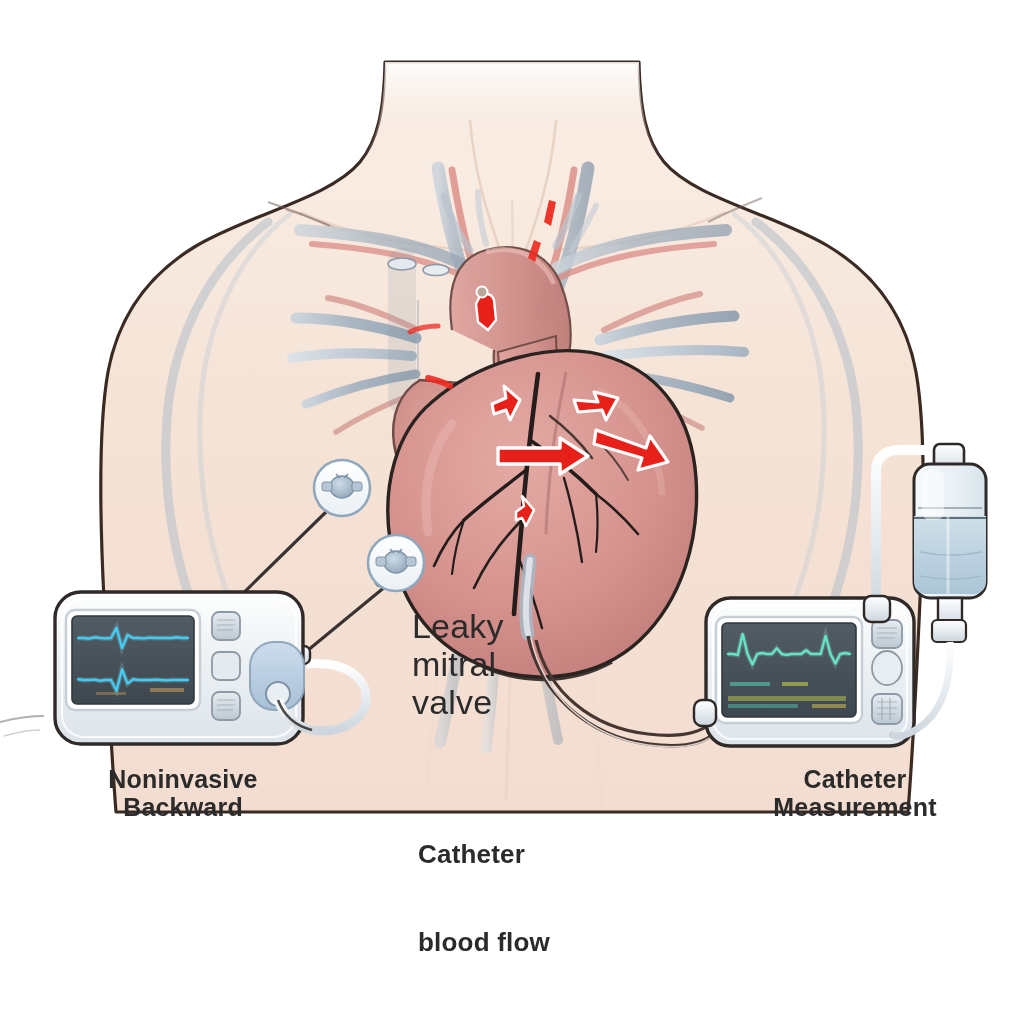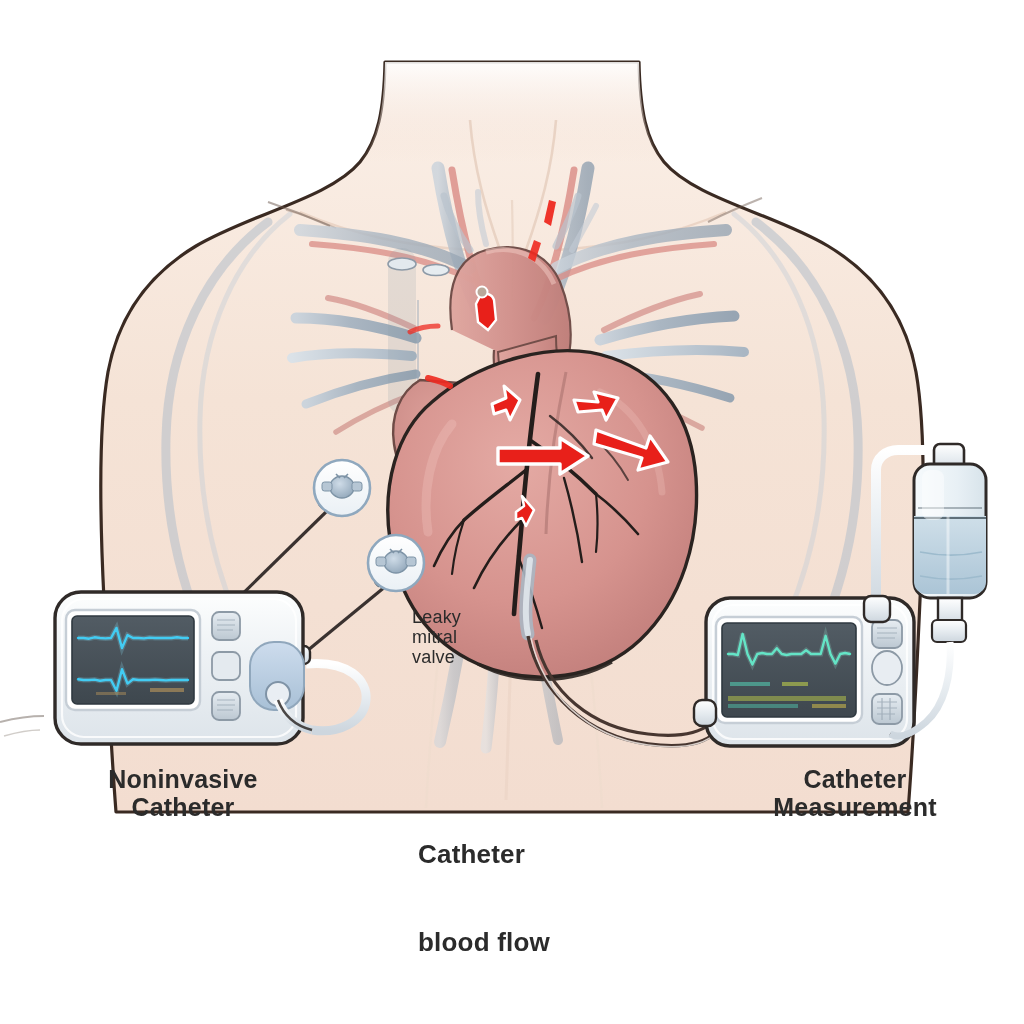--- a/index.html
+++ b/index.html
@@ -16,21 +16,21 @@
     color:#2b2b2b;
     text-align:center;
     line-height:1.12;
     white-space:pre;
     letter-spacing:.2px;
   }
   .lbl-cap{font-size:25px;font-weight:bold;}
   .lbl-callout{font-size:25px;font-weight:normal;}
   #lbl-noninvasive{left:18px;top:765px;width:330px;font-size:25px;}
   #lbl-catheter{left:690px;top:765px;width:330px;font-size:25px;}
-  #lbl-leaky{left:412px;top:607px;width:190px;font-size:18px;text-align:left;}
+  #lbl-leaky{left:412px;top:607px;width:190px;font-size:34px;text-align:left;}
   #lbl-backward{left:418px;top:782px;width:200px;font-size:26px;text-align:left;}
   #lbl-backward .b{font-weight:bold;display:block;}
   #lbl-backward .n{font-weight:bold;display:block;}
 </style>
 </head>
 <body>
 
 <div id="stage">
 
   <svg id="scene" viewBox="0 0 1024 1024" xmlns="http://www.w3.org/2000/svg">
@@ -358,21 +358,21 @@
       <rect x="922" y="470" width="22" height="50" rx="8" fill="#ffffff" opacity=".45"></rect>
 
       <path d="M938 598 L938 626 L962 626 L962 598 Z" fill="url(#tubeGrad)" stroke="#2f2a28" stroke-width="2.4"></path>
       <rect x="932" y="620" width="34" height="22" rx="5" fill="url(#tubeGrad)" stroke="#2f2a28" stroke-width="2.2"></rect>
       <path d="M950 642 C952 676 944 706 926 722 C910 736 898 738 890 734" fill="none" stroke="#2f2a28" stroke-width="2.6"></path>
       <path d="M950 642 C952 676 944 706 926 722 C910 736 898 738 890 734" fill="none" stroke="url(#tubeGrad)" stroke-width="7"></path>
     </g>
   </svg>
 
   <div class="lbl lbl-cap" id="lbl-noninvasive">Noninvasive
-Catheter</div>
+Backward</div>
 
   <div class="lbl lbl-cap" id="lbl-catheter">Catheter
 Measurement</div>
 
   <div class="lbl lbl-callout" id="lbl-leaky">Leaky
 mitral
 valve</div>
 
   <div class="lbl" id="lbl-backward">
     <span class="b">Catheter</span>

